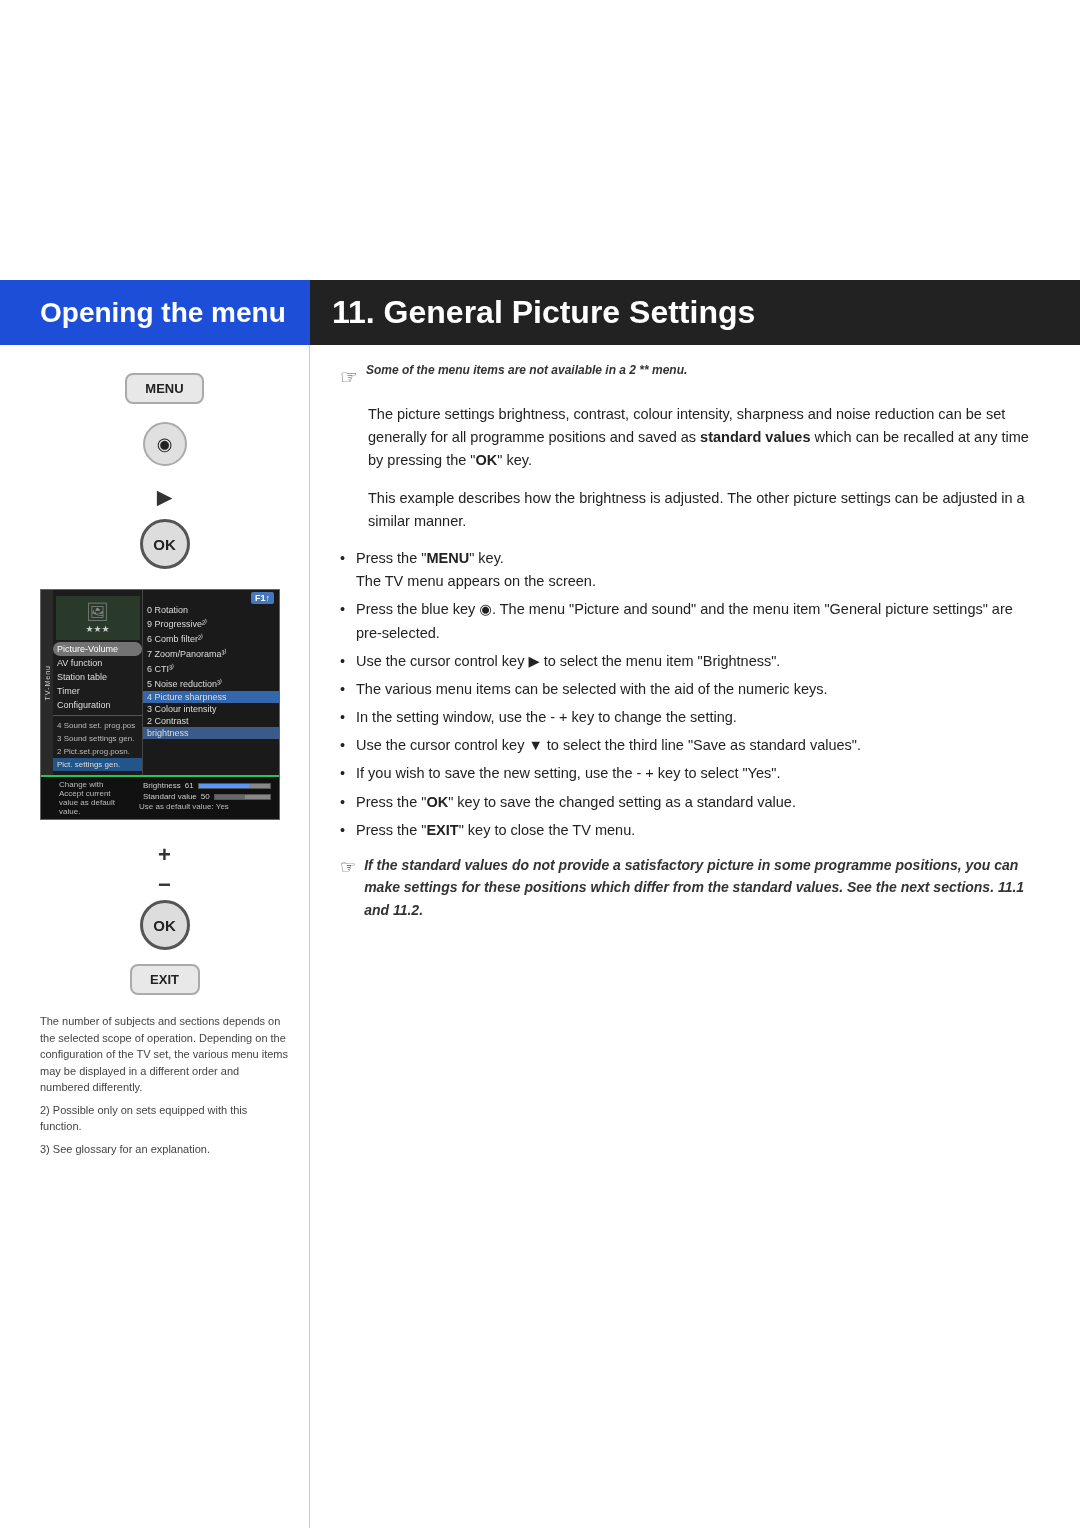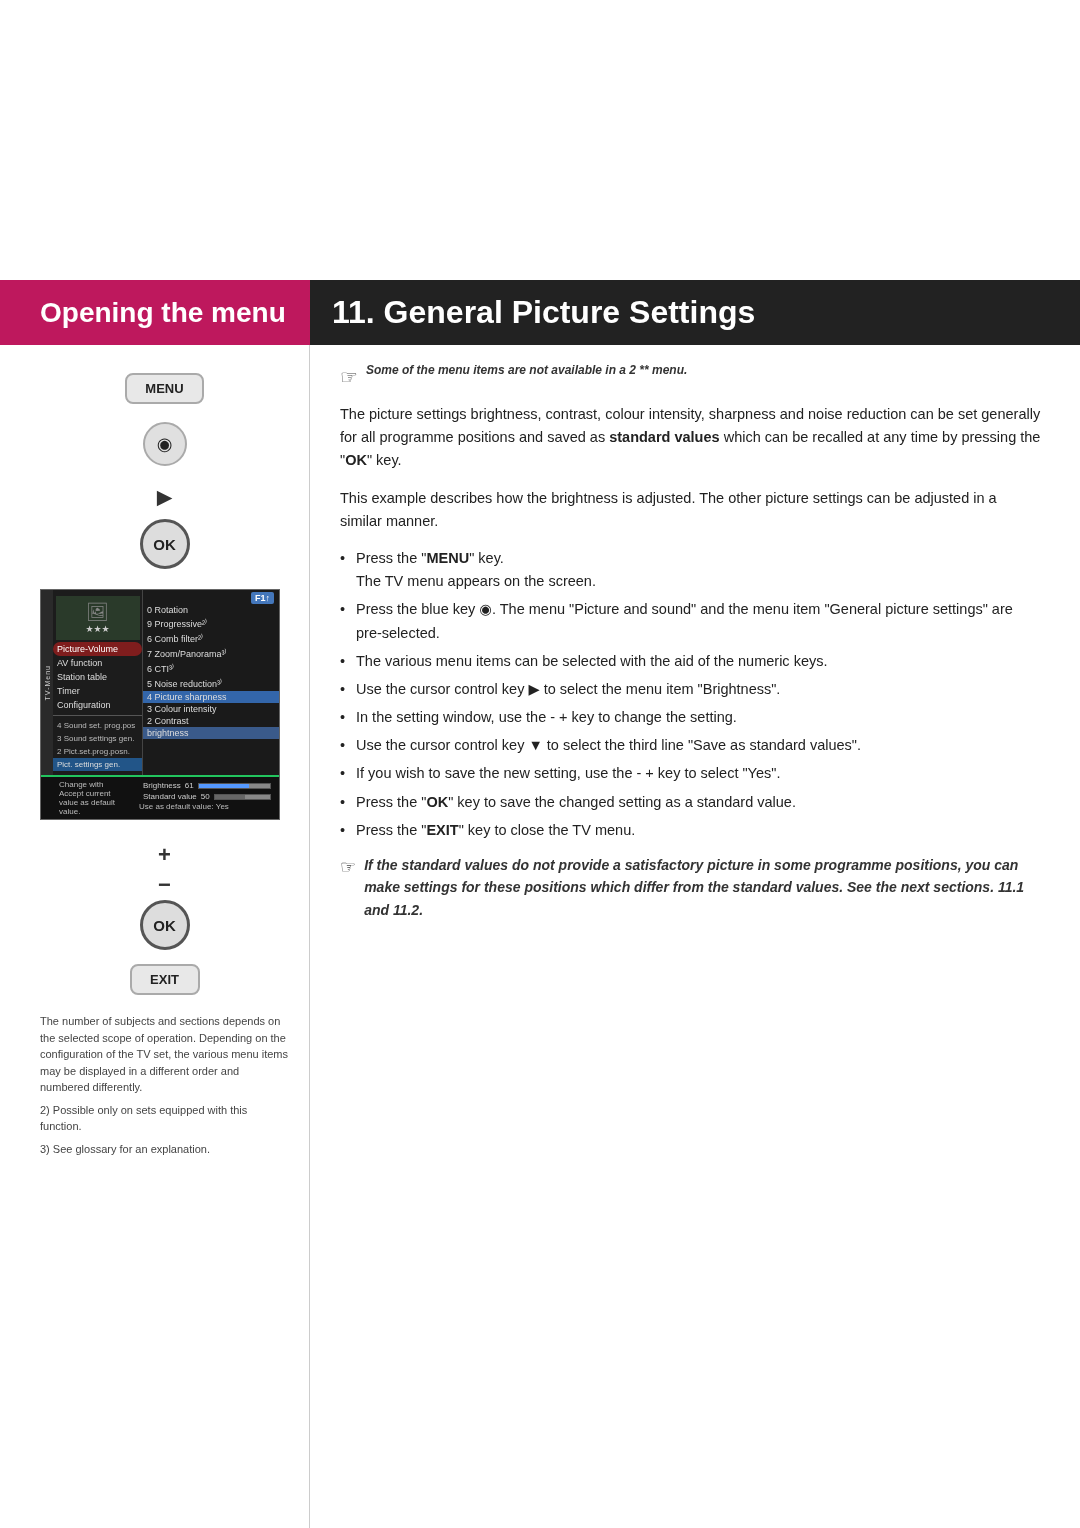--- a/index.html
+++ b/index.html
@@ -20,21 +20,21 @@
     }
     
     .header-bar {
       display: flex;
       flex-direction: row;
       align-items: stretch;
       width: 100%;
       margin-top: 280px;
     }
     .header-left {
-      background: #be185d;
+      background: #1d4ed8;
       color: #fff;
       font-size: 28px;
       font-weight: bold;
       padding: 14px 22px 14px 40px;
       width: 310px;
       display: flex;
       align-items: center;
     }
     .header-right {
       background: #222;
@@ -148,21 +148,21 @@
       padding: 1px 0;
     }
     .tv-menu-item {
       font-size: 9px;
       color: #ddd;
       padding: 2px 4px;
       white-space: nowrap;
       overflow: hidden;
     }
     .tv-menu-item.selected {
-      background: #7f1d1d;
+      background: #737373;
       color: #fff;
       border-radius: 7px;
     }
     .tv-menu-item.active {
       background: #225588;
     }
     .tv-right-panel {
       flex: 1;
       background: #1a1a1a;
       padding: 2px 0;
@@ -268,20 +268,21 @@
       font-weight: normal;
     }
     .note-text b {
       font-weight: bold;
     }
     .body-text {
       font-size: 14.5px;
       color: #222;
       line-height: 1.6;
       margin-bottom: 14px;
+      margin-left: 28px;
     }
     .body-text b {
       font-weight: bold;
     }
     .section-heading {
       font-size: 17px;
       font-weight: bold;
       color: #111;
       margin: 14px 0 8px 0;
     }
@@ -485,22 +486,22 @@
       </div>
 
 
       <div class="body-text">
         This example describes how the brightness is adjusted. The other picture settings can be adjusted in a similar manner.
       </div>
 
       <ul class="bullet-list">
         <li>Press the "<b>MENU</b>" key.<br>The TV menu appears on the screen.</li>
         <li>Press the blue key ◉. The menu "Picture and sound" and the menu item "General picture settings" are pre-selected.</li>
+        <li>Use the cursor control key ▶ to select the menu item "Brightness".</li>
         <li>The various menu items can be selected with the aid of the numeric keys.</li>
-        <li>Use the cursor control key ▶ to select the menu item "Brightness".</li>
         <li>In the setting window, use the - + key to change the setting.</li>
         <li>Use the cursor control key ▼ to select the third line "Save as standard values".</li>
         <li>If you wish to save the new setting, use the - + key to select "Yes".</li>
         <li>Press the "<b>OK</b>" key to save the changed setting as a standard value.</li>
         <li>Press the "<b>EXIT</b>" key to close the TV menu.</li>
       </ul>
 
       <div class="italic-note">
         <span class="note-icon">☞</span>
         <span class="italic-note-text">

